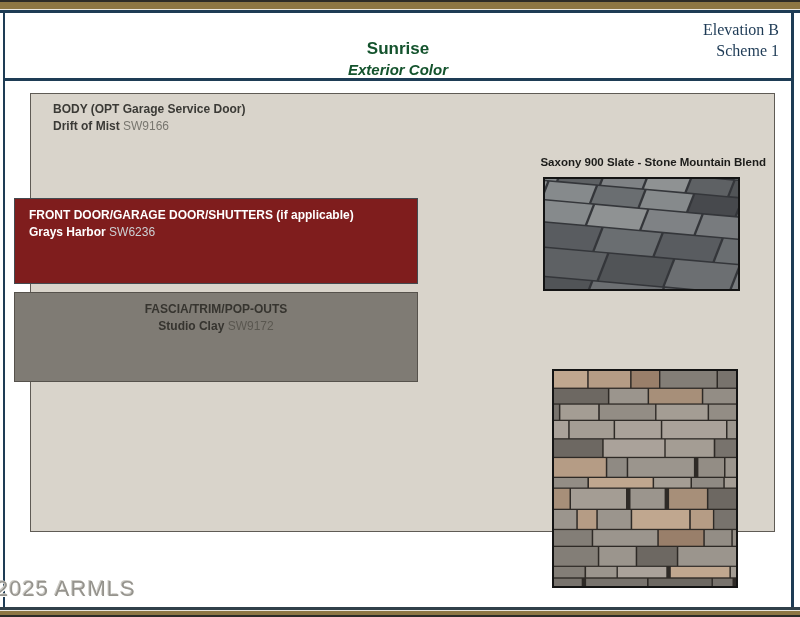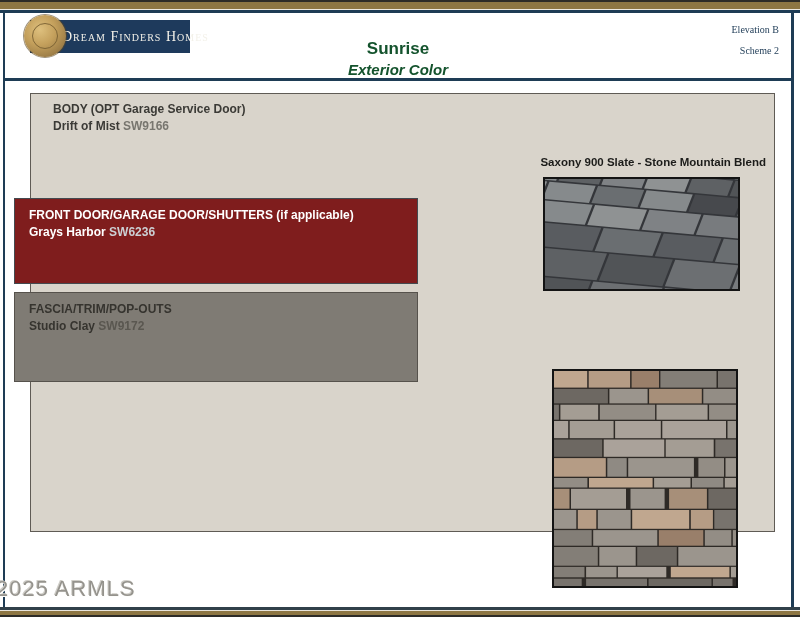--- a/index.html
+++ b/index.html
@@ -30,32 +30,32 @@
           background:radial-gradient(circle at 38% 35%, #dec07e 0%, #c4a05c 40%, #a2824a 70%, #7c6135 100%);
           box-shadow:0 0 0 1px rgba(90,70,35,.6); }
   .seal::after { content:""; position:absolute; left:8px; top:8px; width:24px; height:24px; border-radius:50%;
           border:1px solid rgba(120,95,50,.9); }
   .logo-label { color:#f3f1e9; font-family:"Liberation Serif", serif; font-variant:small-caps;
           font-size:14px; letter-spacing:1px; white-space:nowrap; }
   .title-block { position:absolute; left:250px; right:250px; top:6px; text-align:center; color:#14532d;margin-top:19px; }
   .page-title { font-size:17px; font-weight:bold; line-height:21px; }
   .page-subtitle { font-size:15px; font-weight:bold; font-style:italic; line-height:21px; }
   .elevation-block { position:absolute; right:12px; top:6px; text-align:right; color:#1d3a55;
-          font-family:"Liberation Serif", serif; font-size:10px; line-height:21px; }
+          font-family:"Liberation Serif", serif; font-size:16px; line-height:21px; }
 
   
   .swatch { position:absolute; z-index:1; }
   .swatch-body   { left:30px; top:93px;  width:745px; height:439px; border:1px solid #5f5b55; padding:7px 10px; }
   .swatch-door   { left:14px; top:198px; width:404px; height:86px;  border:1px solid #434a50; padding:8px 14px; z-index:2; }
   .swatch-fascia { left:14px; top:292px; width:404px; height:90px;  border:1px solid #56524c; padding:8px 14px; z-index:2; }
   .sw-line { font-size:12px; line-height:17px; font-weight:bold; }
   .swatch-body .sw-line   { color:#3b3a36;padding-left:12px; }
   .swatch-door .sw-line   { color:#ffffff; }
-  .swatch-fascia .sw-line { color:#36342f; }
-  .sw-code { font-weight:bold; }
+  .swatch-fascia .sw-line { color:#36342f;text-align:center; }
+  .sw-code { font-weight:normal; }
   .swatch-body .sw-code   { color:#78766f; }
   .swatch-door .sw-code   { color:#ccd0d4; }
   .swatch-fascia .sw-code { color:#5a5750; }
 
   
   .mat-label { position:absolute; z-index:3; font-size:11.5px; font-weight:bold; color:#1c1c1a; text-align:right; }
   .roof-label  { left:516px; top:156px; width:250px; }
   .stone-label { left:520px; top:348px; width:250px; }
   .photo { position:absolute; z-index:3; border:2px solid #141414; background:#3a3d41; }
   .roof-photo  { left:543px; top:177px; width:197px; height:114px; }
@@ -80,31 +80,27 @@
   <div class="edge-left"></div>
   <div class="edge-right"></div>
   <div class="bar-bottom">
     <div class="s1"></div>
       <div class="s2"></div>
       <div class="s3"></div>
       <div class="s4"></div>
   </div>
 
   <div class="header">
-    <div class="logo">
-      <span class="seal"></span>
-      <span class="logo-label">Dream Finders Homes</span>
-    </div>
     <div class="title-block">
       <div class="page-title">Sunrise</div>
       <div class="page-subtitle">Exterior Color</div>
     </div>
     <div class="elevation-block">
       <div>Elevation B</div>
-      <div>Scheme 2</div>
+      <div>Scheme 1</div>
     </div>
   </div>
   <div class="header-rule"></div>
 
   <div class="swatch swatch-body" style="background-color: rgb(217, 212, 203);">
     <div class="sw-line">BODY (OPT Garage Service Door)</div>
     <div class="sw-line"><span>Drift of Mist</span> <span class="sw-code">SW9166</span></div>
   </div>
 
   <div class="swatch swatch-door" style="background-color: #7f1d1d;">

